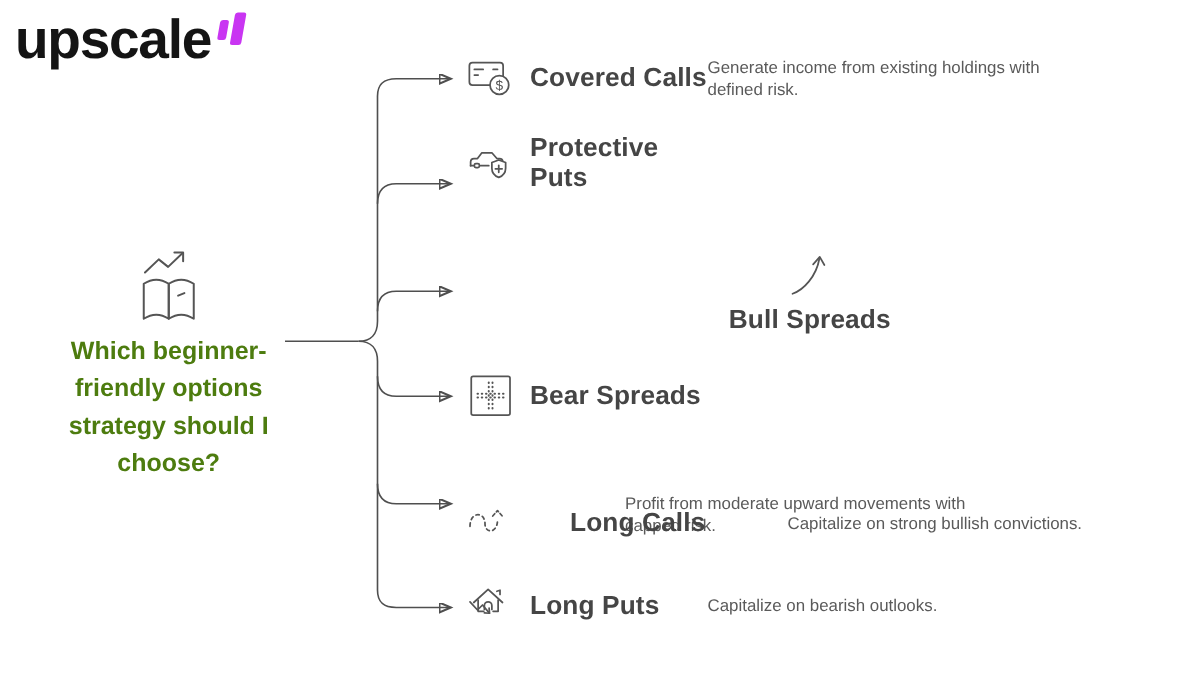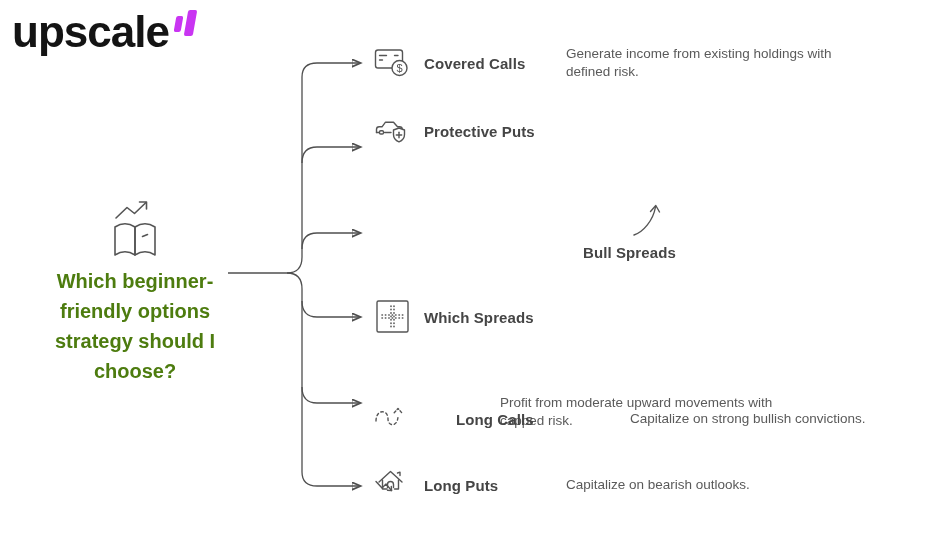--- a/index.html
+++ b/index.html
@@ -42,21 +42,21 @@
   .row-1 { top: 28px; }
   .row-2 { top: 96px; }
   .row-3 { top: 198px; flex-direction: column; }
   .row-4 { top: 282px; }
   .row-5 { top: 384px; justify-content: space-between; }
   .row-6 { top: 450px; }
   .row .icon-box { width: 46px; height: 46px; flex: 0 0 46px; display: flex; align-items: center; justify-content: center; }
   .row .icon-box svg { stroke: #555555; fill: none; stroke-width: 1.4; stroke-linecap: round; stroke-linejoin: round; }
   .row .title {
     width: 150px; flex: 0 0 150px;
-    font-size: 15px; font-weight: bold; color: #454545;
+    font-size: 21px; font-weight: bold; color: #454545;
     padding-left: 8px; letter-spacing: 0.1px;
   }
   .row .desc {
     flex: 1 1 auto; max-width: 300px;
     font-size: 13.5px; color: #5a5a5a; line-height: 18px;
   }
 </style>
 </head>
 <body>
 
@@ -136,21 +136,21 @@
 <div class="row row-4">
   <span class="icon-box">
     <svg width="40" height="40" viewBox="0 0 40 40">
       <rect x="4" y="4" width="31" height="31" rx="1.5"></rect>
       <path d="M9 18 H30" stroke-dasharray="0.4 3" stroke-width="1.6"></path>
       <path d="M9 21 H30" stroke-dasharray="0.4 3" stroke-width="1.6"></path>
       <path d="M18 9 V30" stroke-dasharray="0.4 3" stroke-width="1.6"></path>
       <path d="M21 9 V30" stroke-dasharray="0.4 3" stroke-width="1.6"></path>
     </svg>
   </span>
-  <span class="title">Which Spreads</span>
+  <span class="title">Bear Spreads</span>
 </div>
 
 <div class="row row-5">
   <span class="icon-box">
     <svg width="40" height="40" viewBox="0 0 40 40">
       <path d="M3 22 C3 10 15 10 15 20 C15 28 25 28 25 17" stroke-dasharray="2.6 2.8"></path>
       <path d="M21.2 13.8 L25 9.5 L28.8 13.8" stroke-dasharray="2.4 2"></path>
     </svg>
   </span>
   <span class="title">Long Calls</span>

